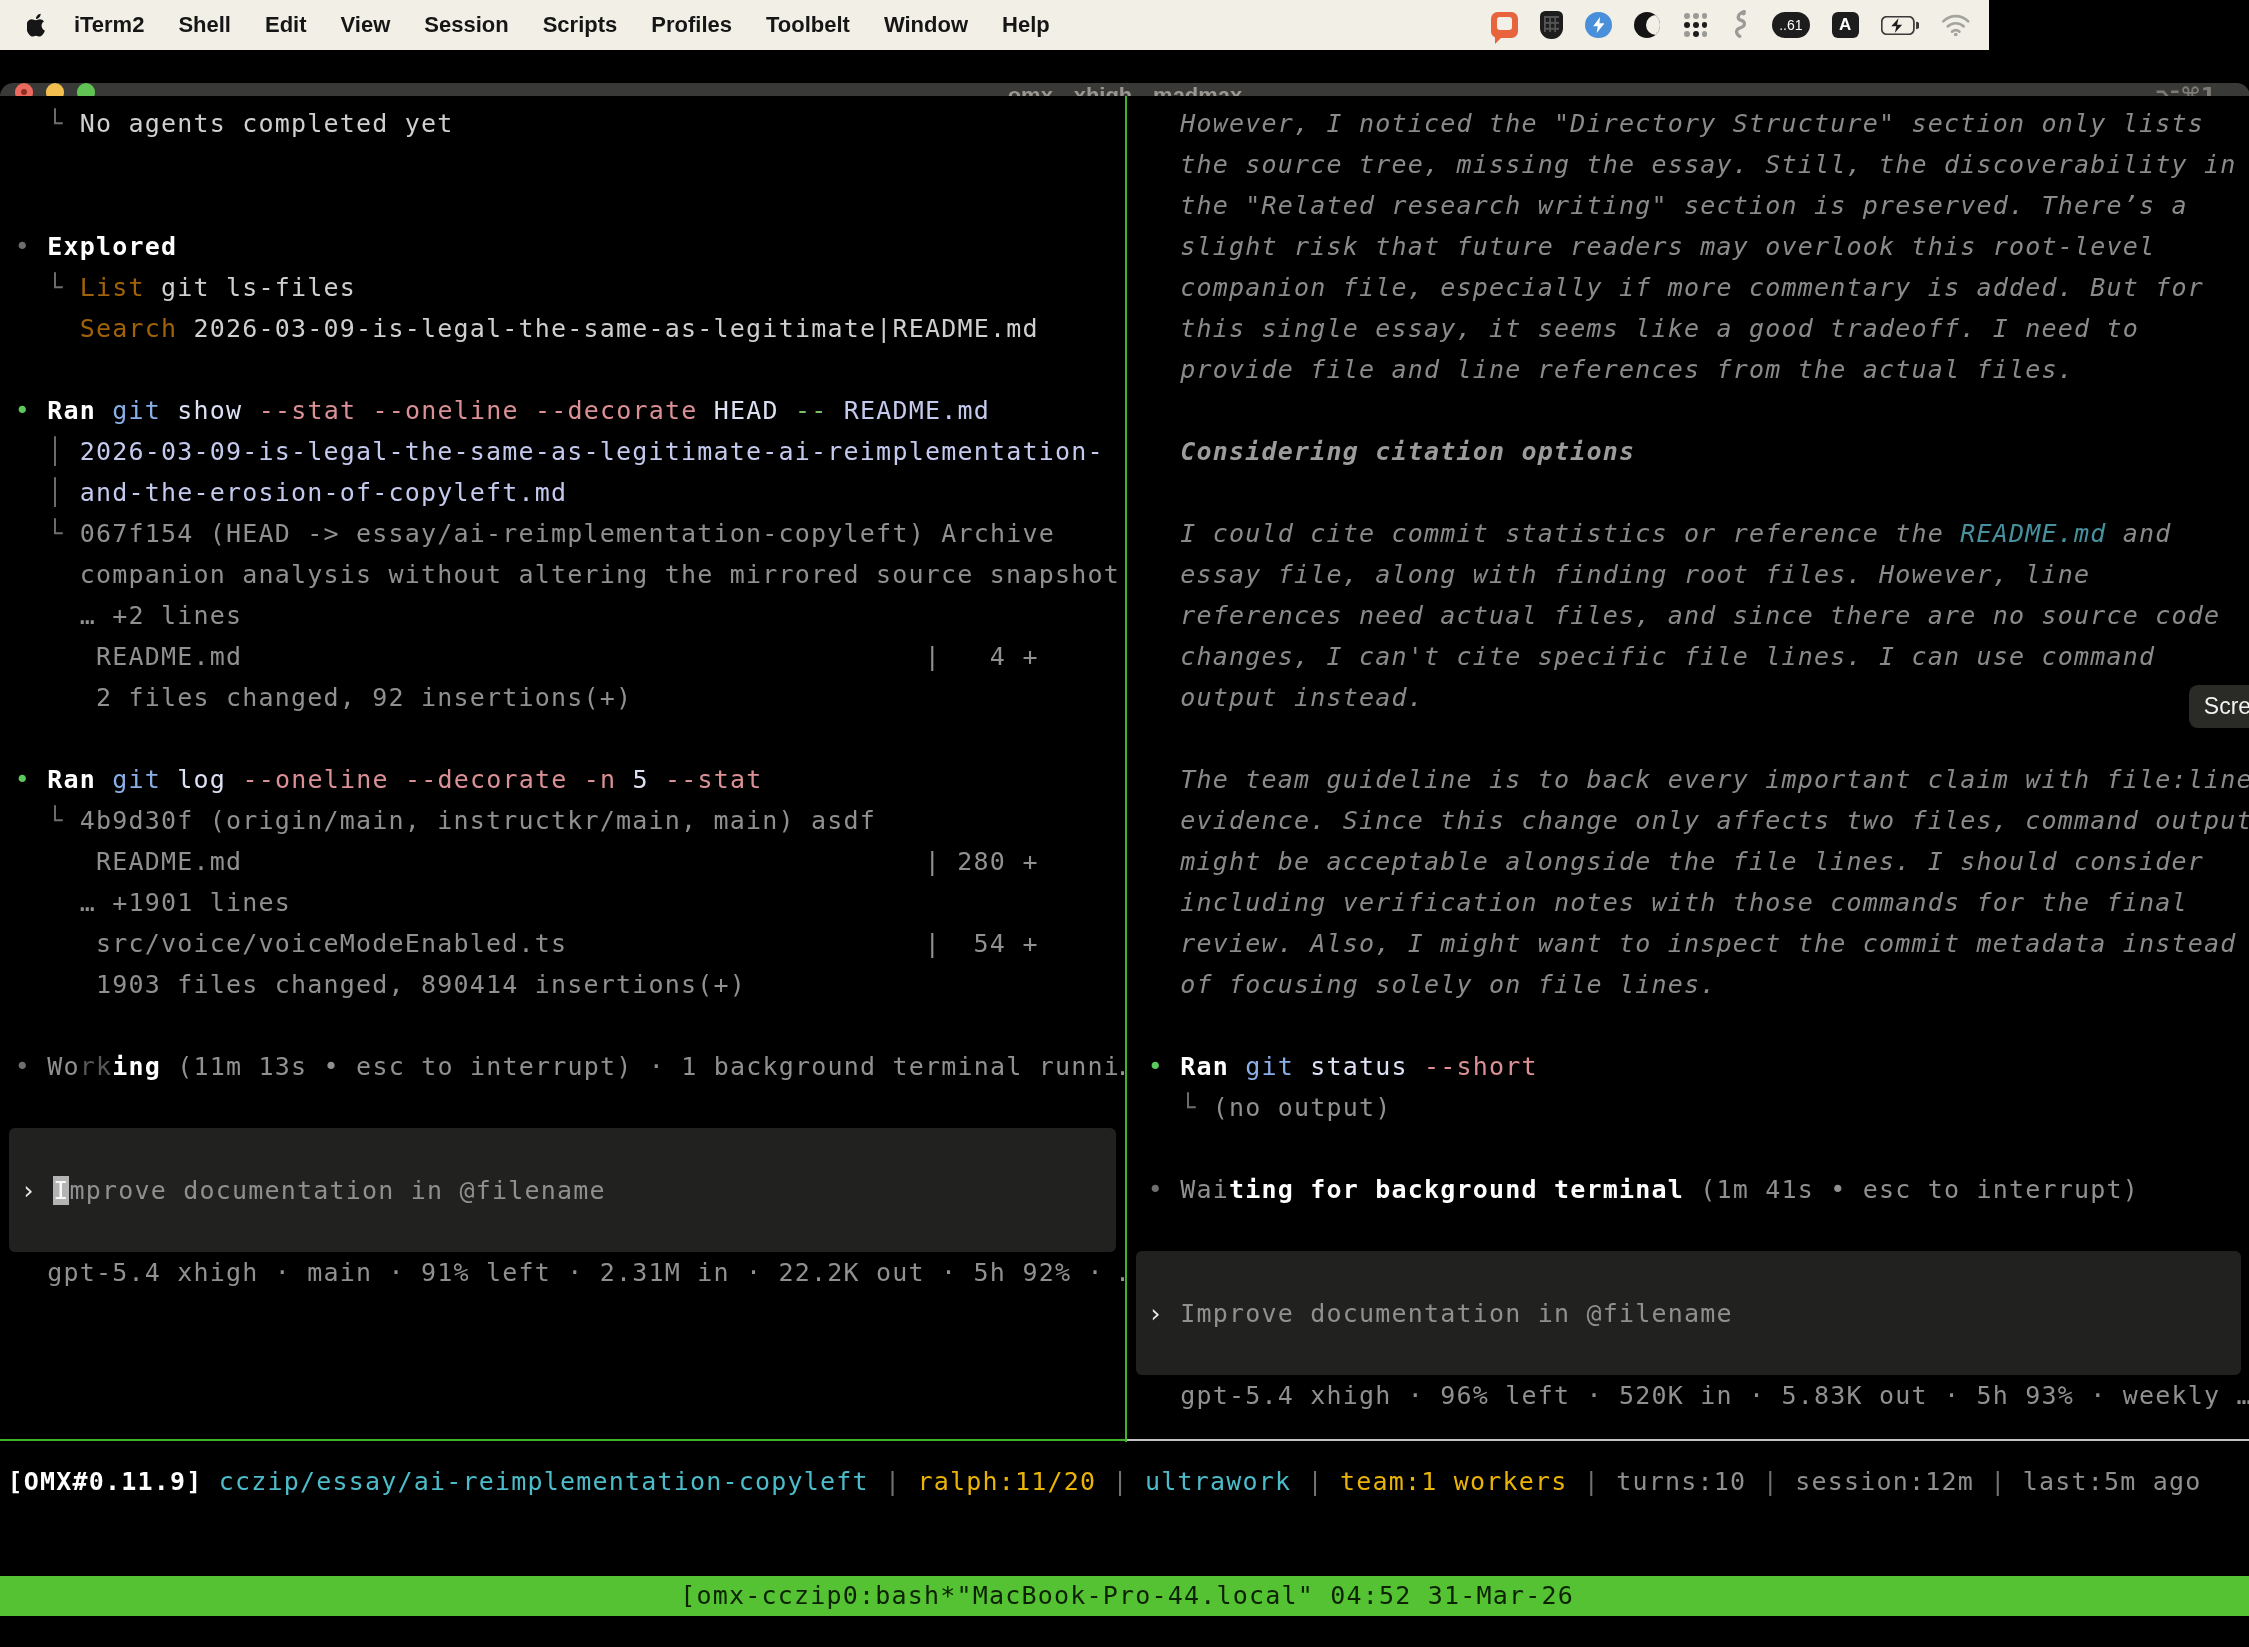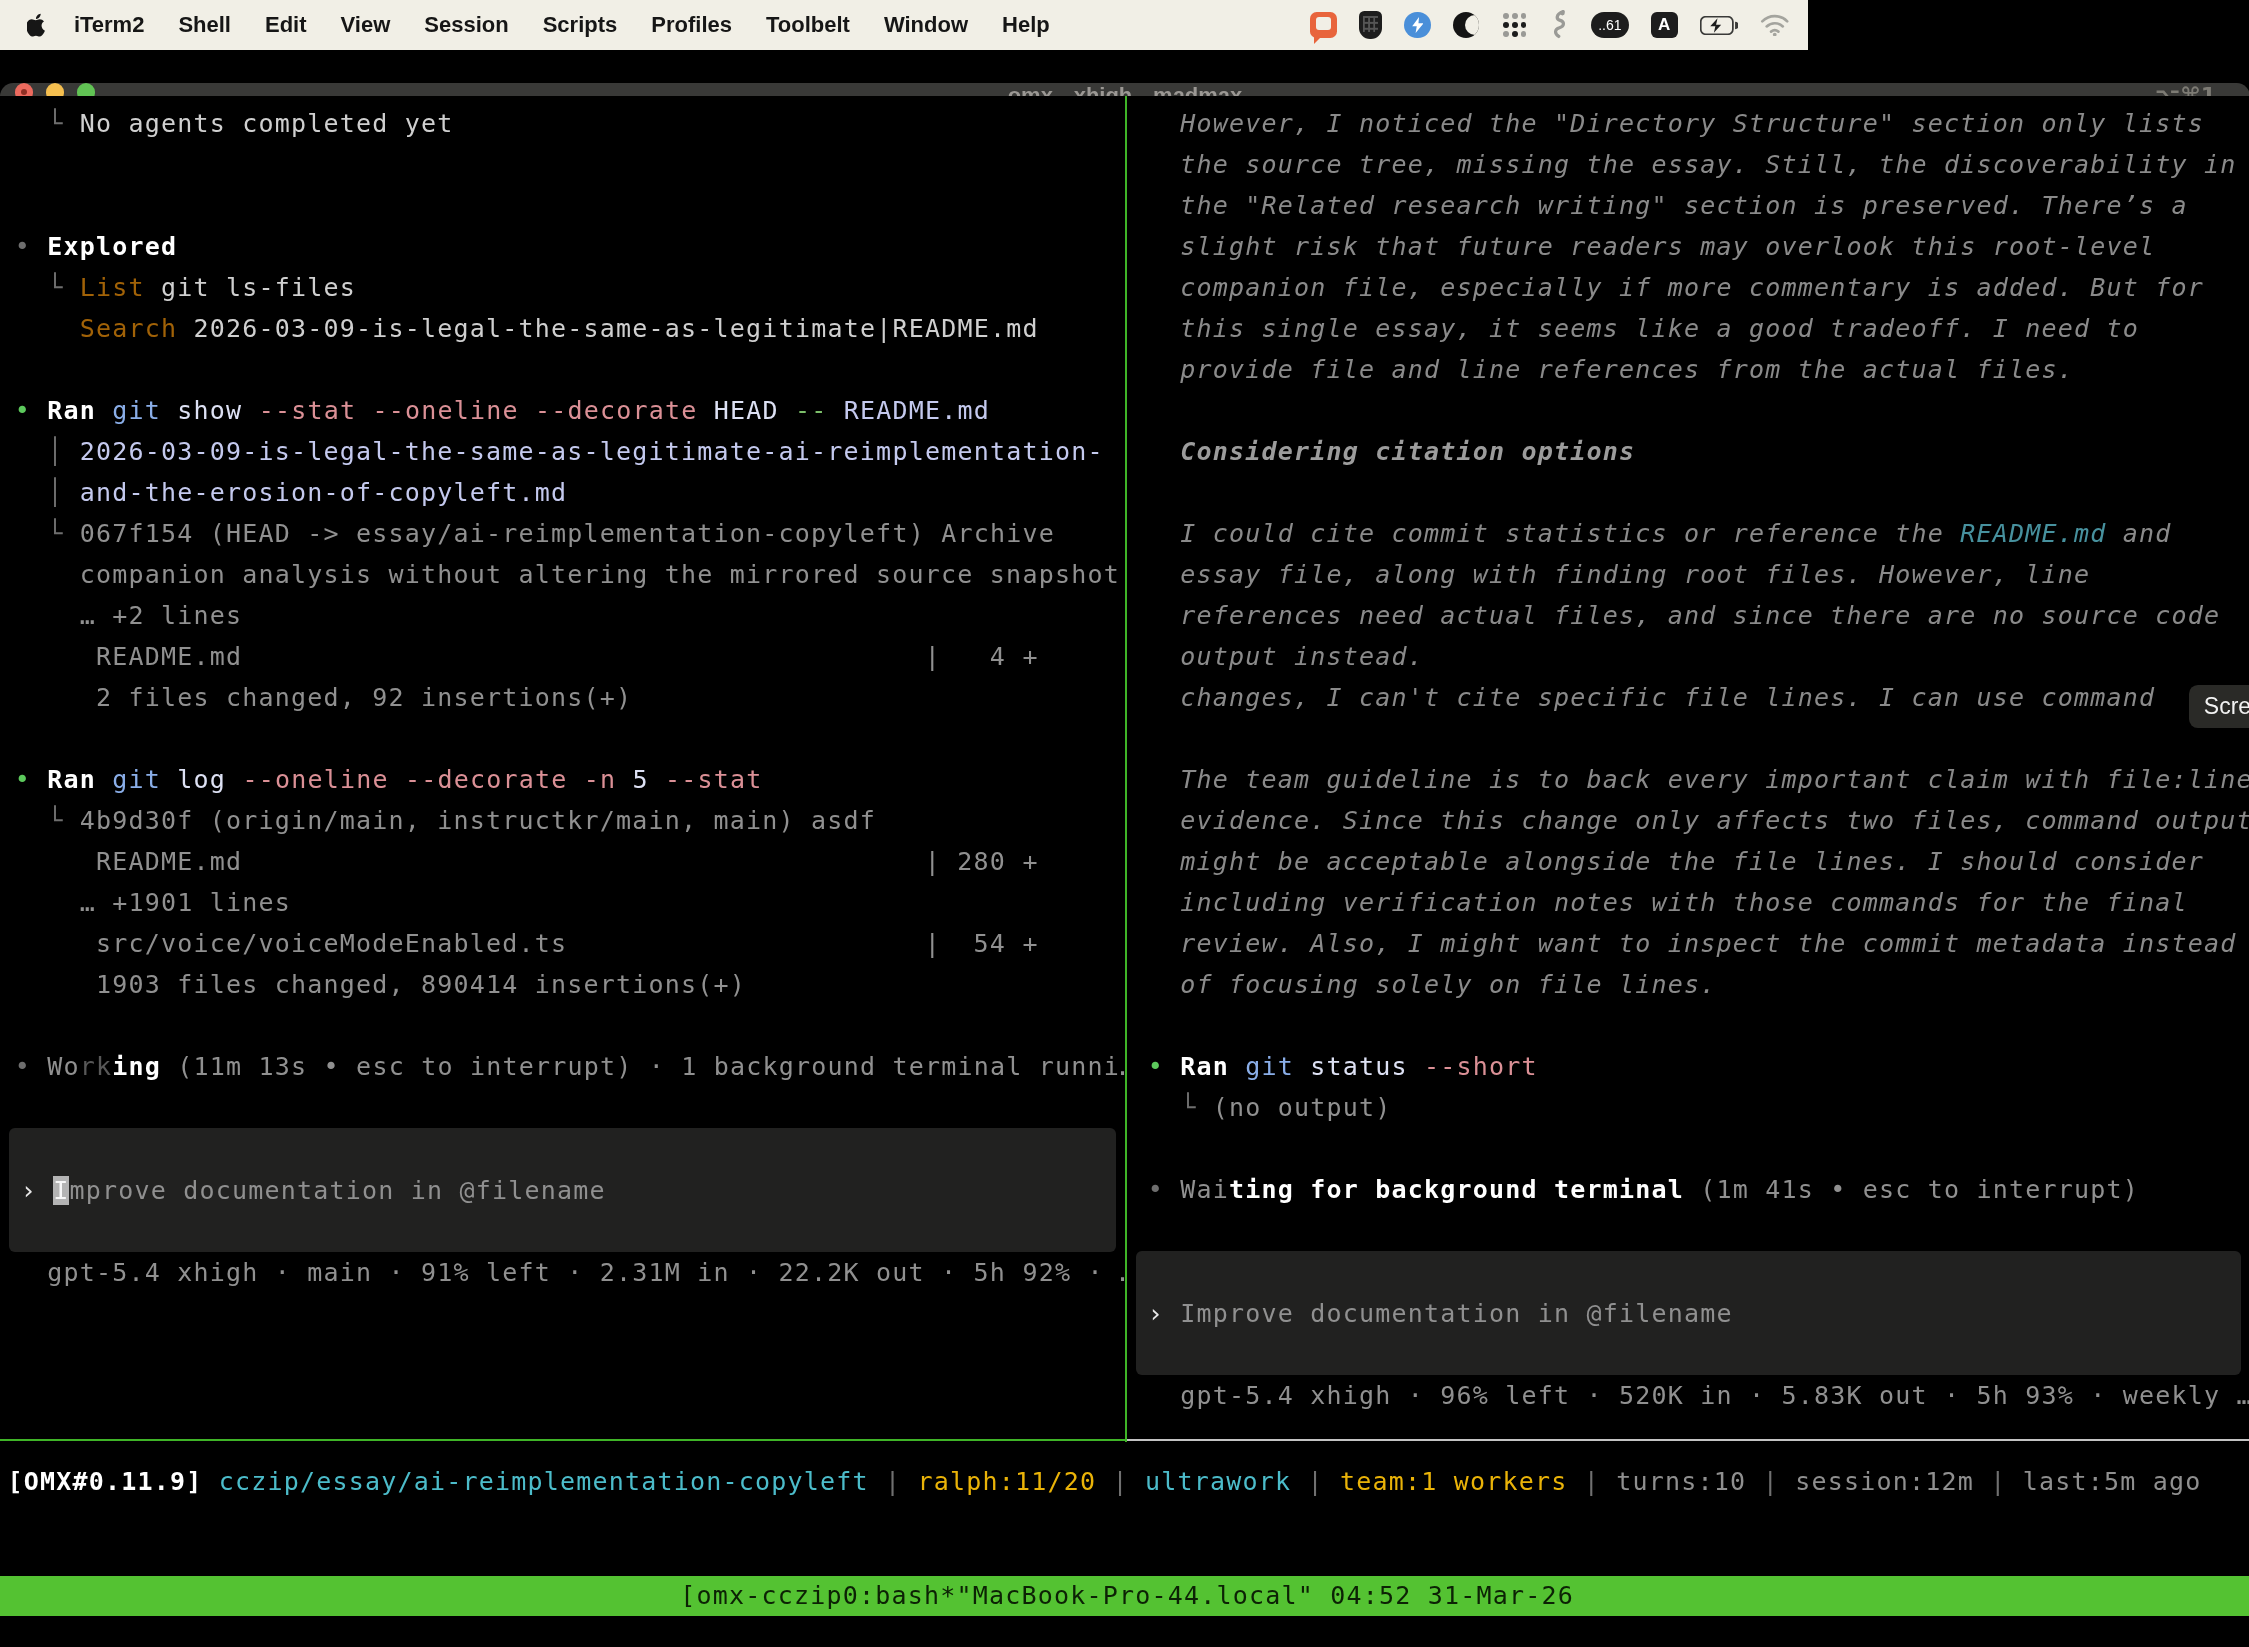--- a/index.html
+++ b/index.html
@@ -1,19 +1,19 @@
 <!DOCTYPE html>
 <html style="font-size:11.8px"><head>
 <meta charset="utf-8">
 <style>
   html,body{margin:0;padding:0;background:#000;}
   .screen{position:relative;width:2250px;height:1648px;overflow:hidden;background:#000;font-family:"Liberation Sans",sans-serif;}
 
   
-  .menubar{position:absolute;top:0;left:0;width:1808px;height:50px;background:#f1efe6;display:flex;align-items:center;}
+  .menubar{position:absolute;top:0;left:0;width:1989px;height:50px;background:#f1efe6;display:flex;align-items:center;}
   .mb-left{display:flex;align-items:center;}
   .apple{margin-left:26.6px;margin-right:10.3px;display:flex;align-items:center;}
   .mb-item{font-size:22px;color:#161616;padding:0 17px;white-space:nowrap;font-weight:bold;}
   .mb-item.app{font-weight:bold;}
   .mb-right{margin-left:auto;display:flex;align-items:center;gap:22px;margin-right:19px;}
   .mi{display:flex;align-items:center;justify-content:center;height:32px;}
 
   .icon-chat{width:26.6px;height:26.6px;background:#e8643c;border-radius:6.6px;position:relative;}
   .icon-chat::before{content:"";position:absolute;left:5.9px;top:5.2px;width:14.8px;height:13.3px;background:#f1efe6;border-radius:3px;}
   .icon-chat::after{content:"";position:absolute;left:4.4px;bottom:-5.9px;border-left:7.4px solid #e8643c;border-bottom:7.4px solid transparent;}
@@ -217,22 +217,22 @@
         <div class="tl"><span class="c-itgray">  slight risk that future readers may overlook this root-level</span></div>
         <div class="tl"><span class="c-itgray">  companion file, especially if more commentary is added. But for</span></div>
         <div class="tl"><span class="c-itgray">  this single essay, it seems like a good tradeoff. I need to</span></div>
         <div class="tl"><span class="c-itgray">  provide file and line references from the actual files.</span></div>
         <div class="tl blank"></div>
         <div class="tl"><span class="c-itheading">  Considering citation options</span></div>
         <div class="tl blank"></div>
         <div class="tl"><span class="c-itgray">  I could cite commit statistics or reference the </span><span class="c-itteal">README.md</span><span class="c-itgray"> and</span></div>
         <div class="tl"><span class="c-itgray">  essay file, along with finding root files. However, line</span></div>
         <div class="tl"><span class="c-itgray">  references need actual files, and since there are no source code</span></div>
+        <div class="tl"><span class="c-itgray">  changes, I can't cite specific file lines. I can use command</span></div>
         <div class="tl"><span class="c-itgray">  output instead.</span></div>
-        <div class="tl"><span class="c-itgray">  changes, I can't cite specific file lines. I can use command</span></div>
         <div class="tl blank"></div>
         <div class="tl"><span class="c-itgray">  The team guideline is to back every important claim with file:line</span></div>
         <div class="tl"><span class="c-itgray">  evidence. Since this change only affects two files, command output</span></div>
         <div class="tl"><span class="c-itgray">  might be acceptable alongside the file lines. I should consider</span></div>
         <div class="tl"><span class="c-itgray">  including verification notes with those commands for the final</span></div>
         <div class="tl"><span class="c-itgray">  review. Also, I might want to inspect the commit metadata instead</span></div>
         <div class="tl"><span class="c-itgray">  of focusing solely on file lines.</span></div>
         <div class="tl blank"></div>
         <div class="tl"><span class="c-green">• </span><span class="c-boldwhite">Ran</span><span class="c-bright"> </span><span class="c-blue">git</span><span class="c-lavlight"> status </span><span class="c-pink">--short</span></div>
         <div class="tl"><span class="c-dim">  └ </span><span class="c-gray">(no output)</span></div>

